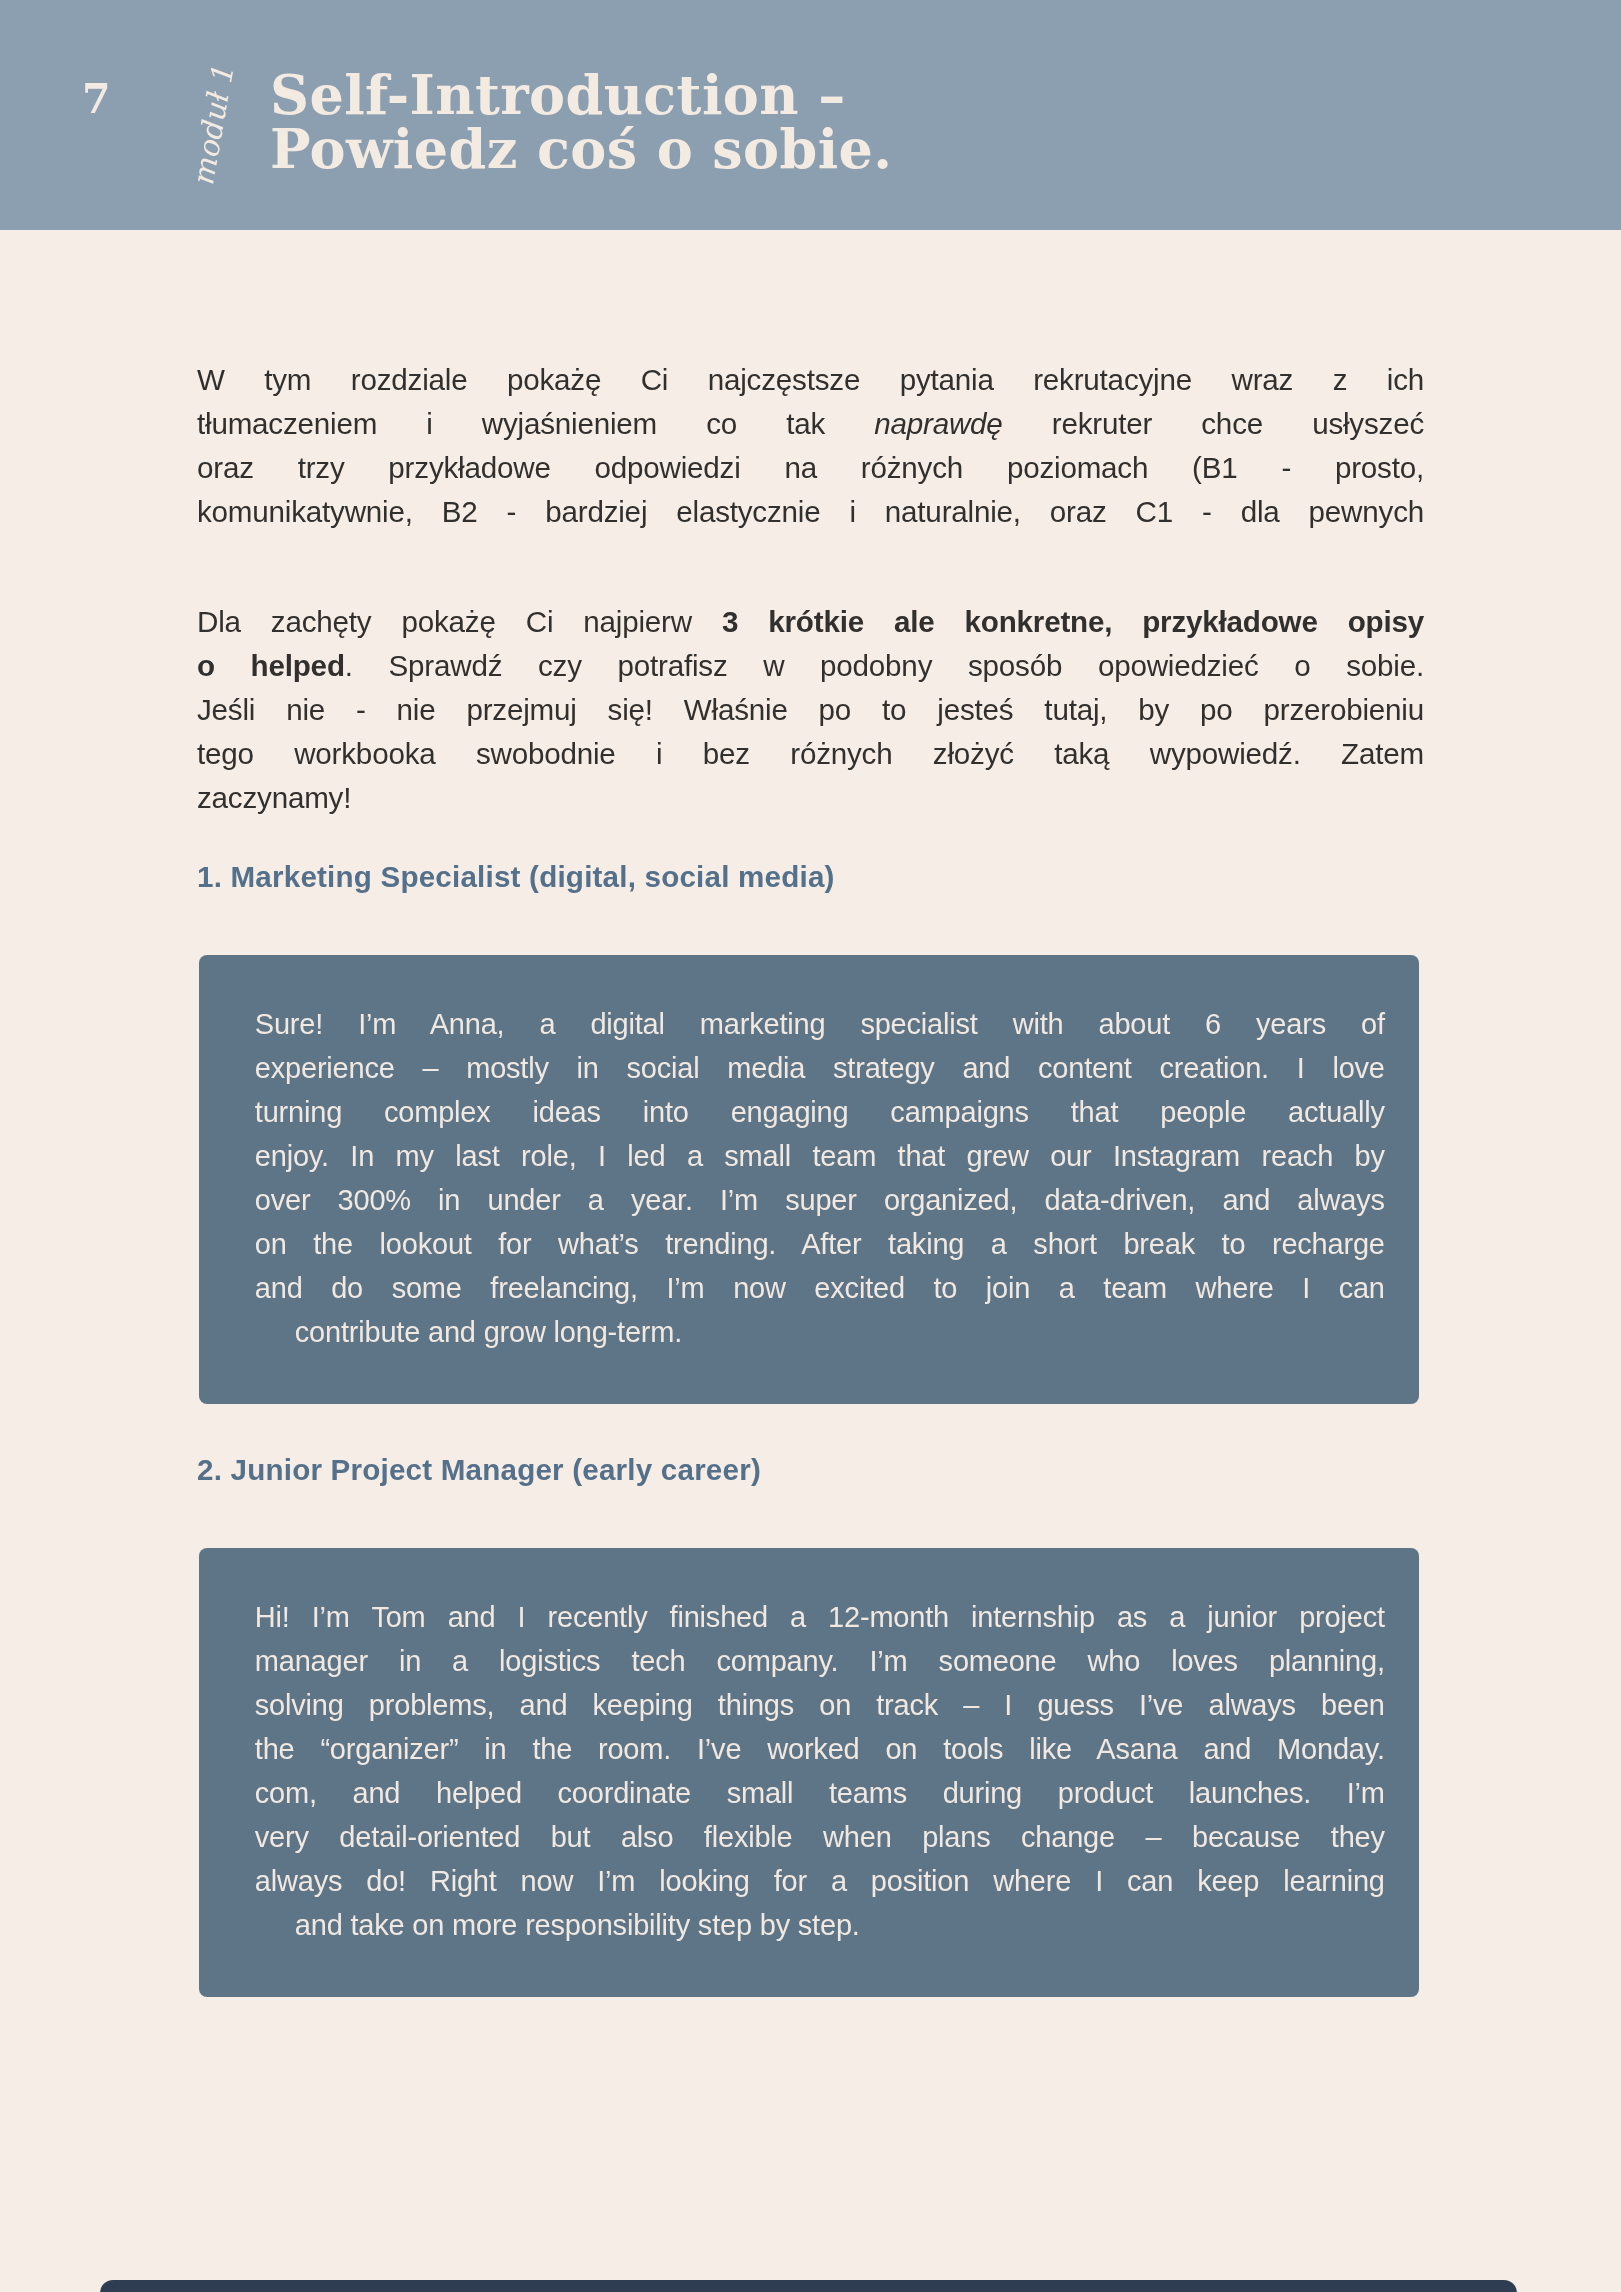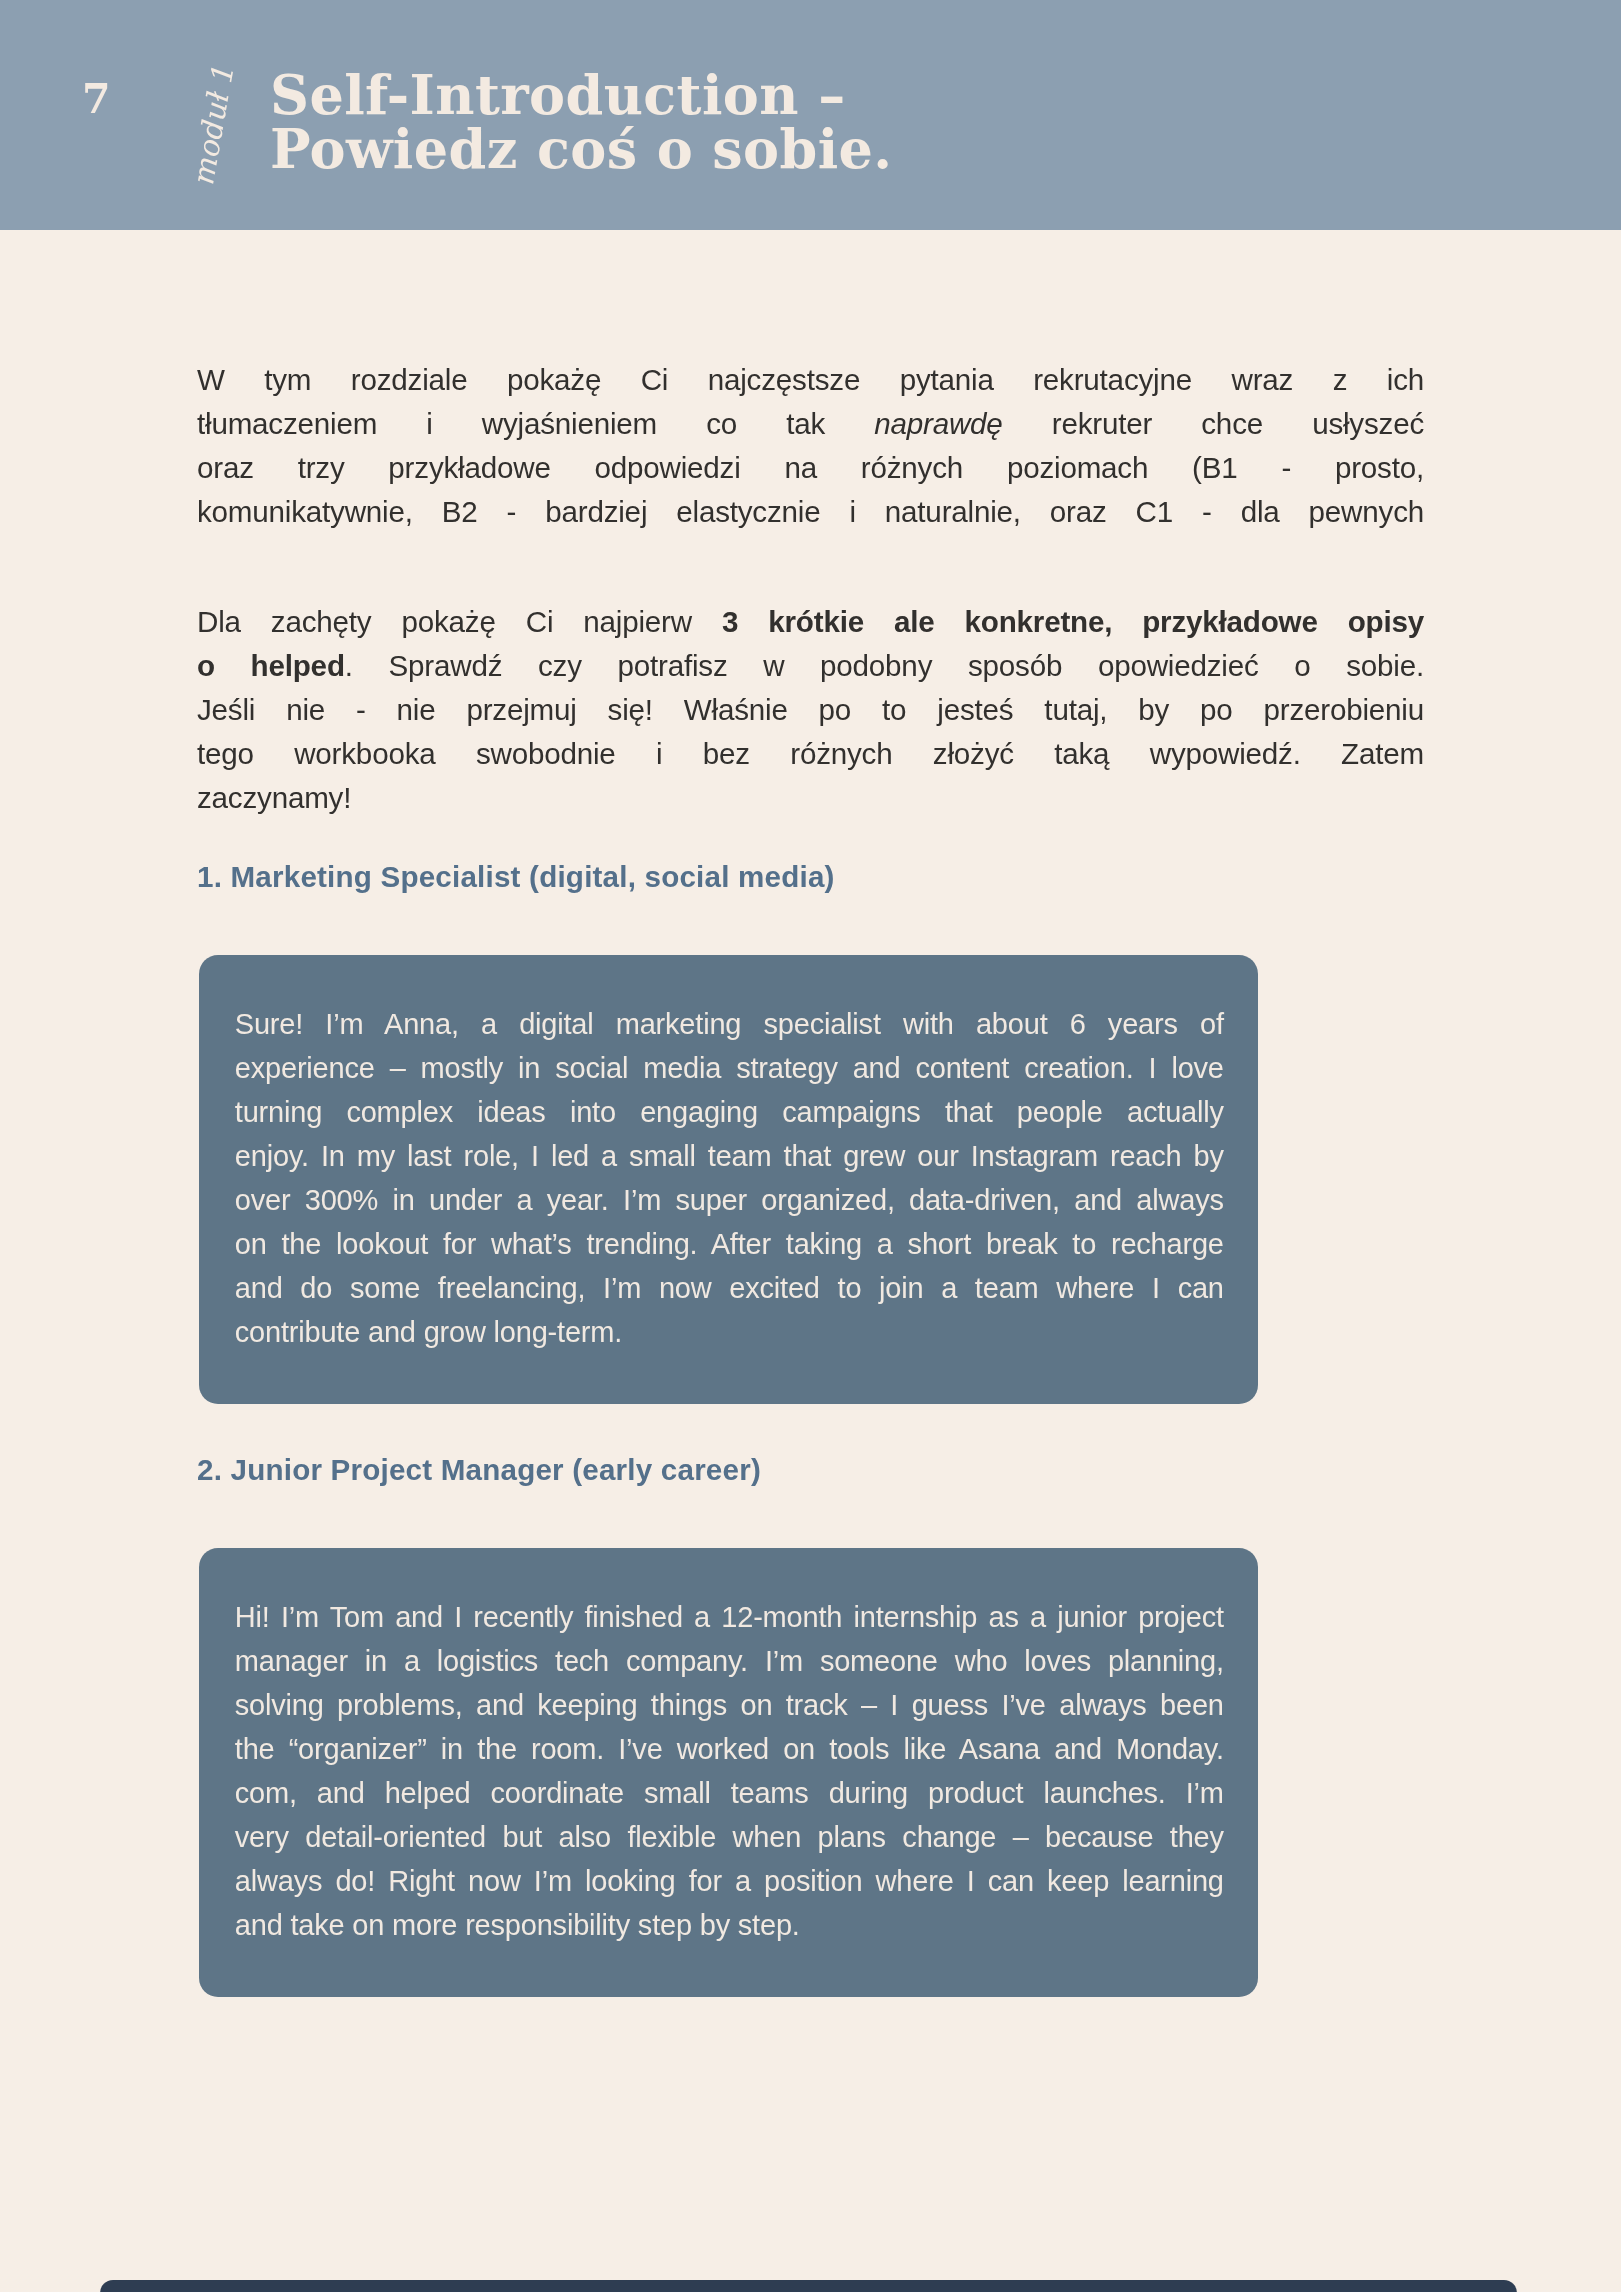--- a/index.html
+++ b/index.html
@@ -64,29 +64,29 @@
   .section-heading{
     margin-top:39px;
     font-size:29.6px;line-height:36px;
     font-weight:700;
     color:var(--accent-heading);
     letter-spacing:0.2px;
   }
   .card{
     margin-top:60px;
     margin-left:1.8px;
-    width:1059px;
+    width:1220px;
     background:var(--card-bg);
-    border-radius:19px;
-    padding:47px 34px 50px 36px;
+    border-radius:8px;
+    padding:47px 34px 50px 56px;
     color:var(--card-text);
     font-size:29px;line-height:44px;letter-spacing:-0.2px;
   }
   .card .jline{white-space:nowrap;text-align:justify;text-align-last:justify;}
-  .card .jline.last{text-align-last:left;}
+  .card .jline.last{text-align-last:left;margin-left:40px;}
   .section-heading.second{margin-top:48px;}
   
   .next-card-peek{
     position:absolute;bottom:0;left:100px;
     width:1417px;height:13.4px;
     background:var(--footer-bar);
     border-radius:16px 16px 0 0;
   }
 </style>
 </head>

